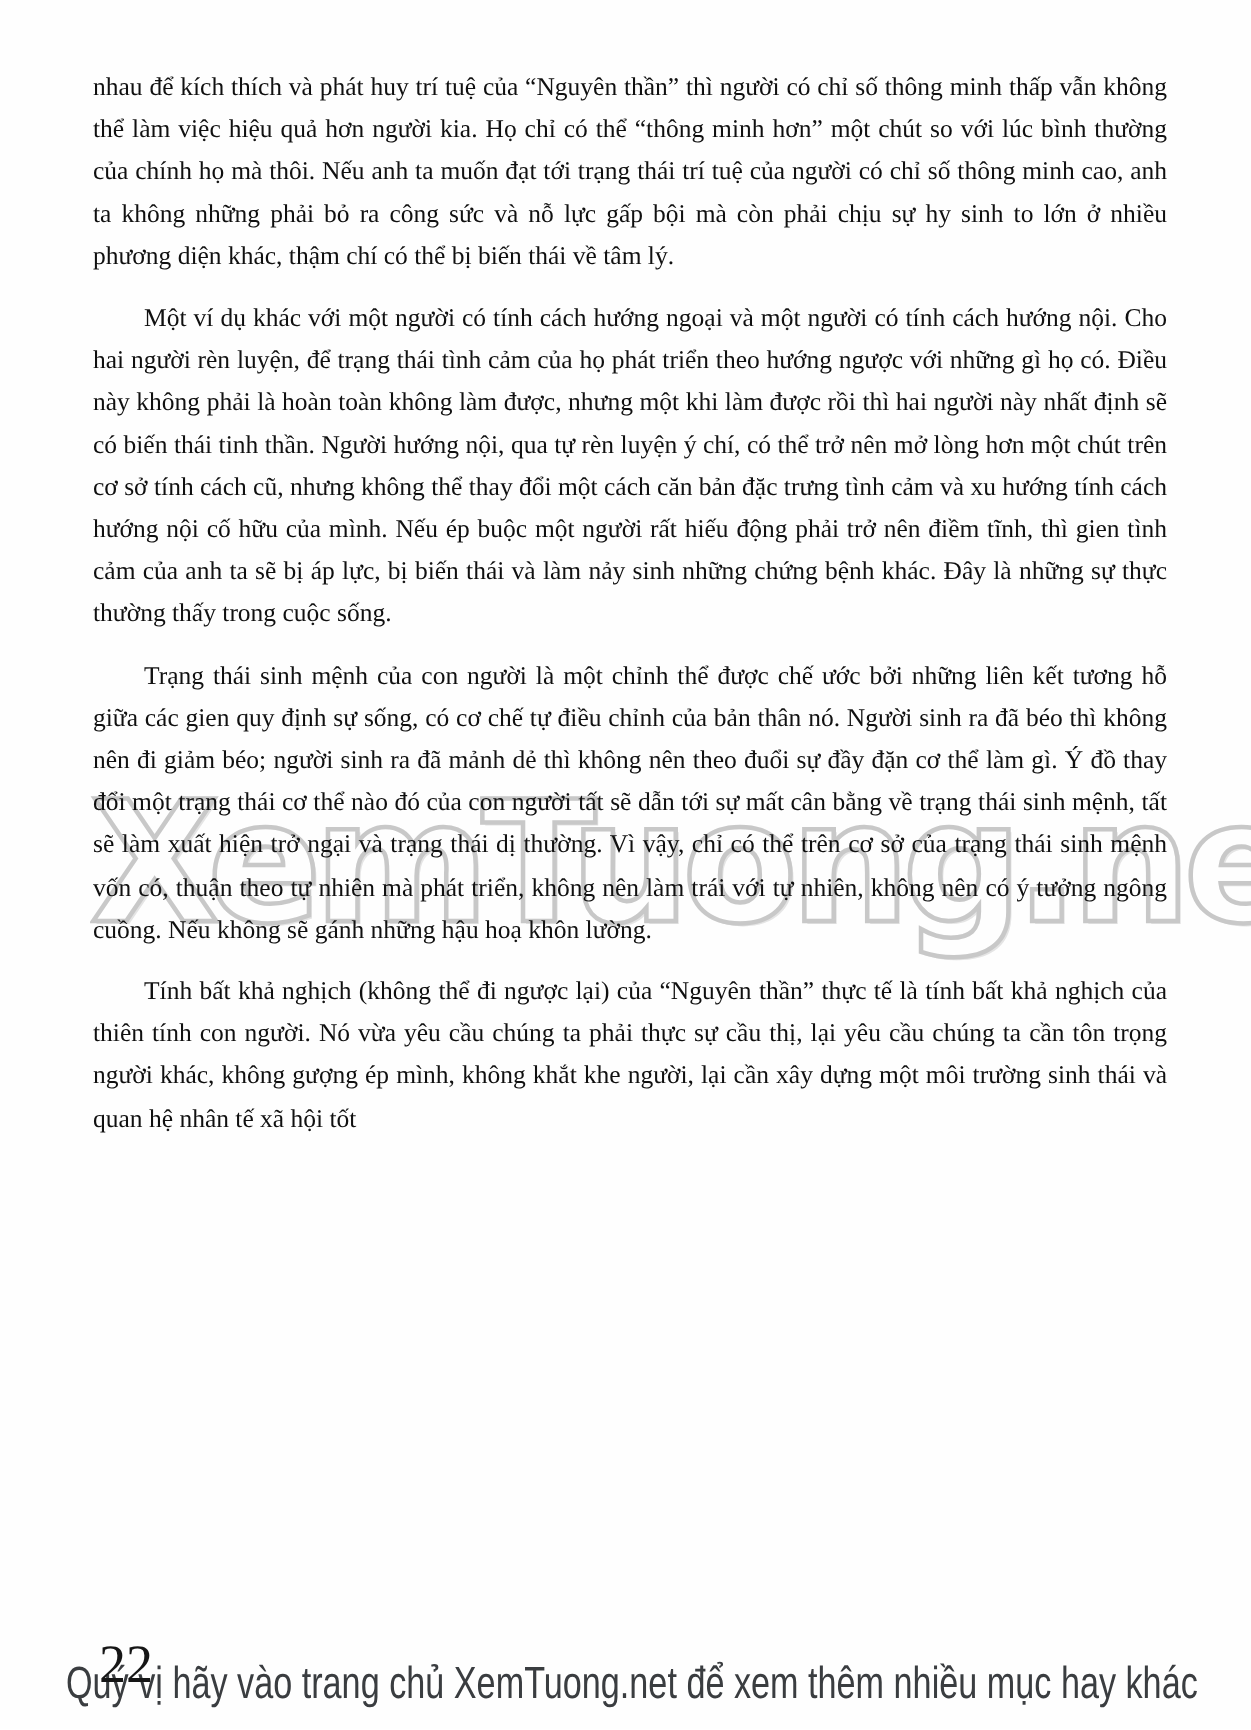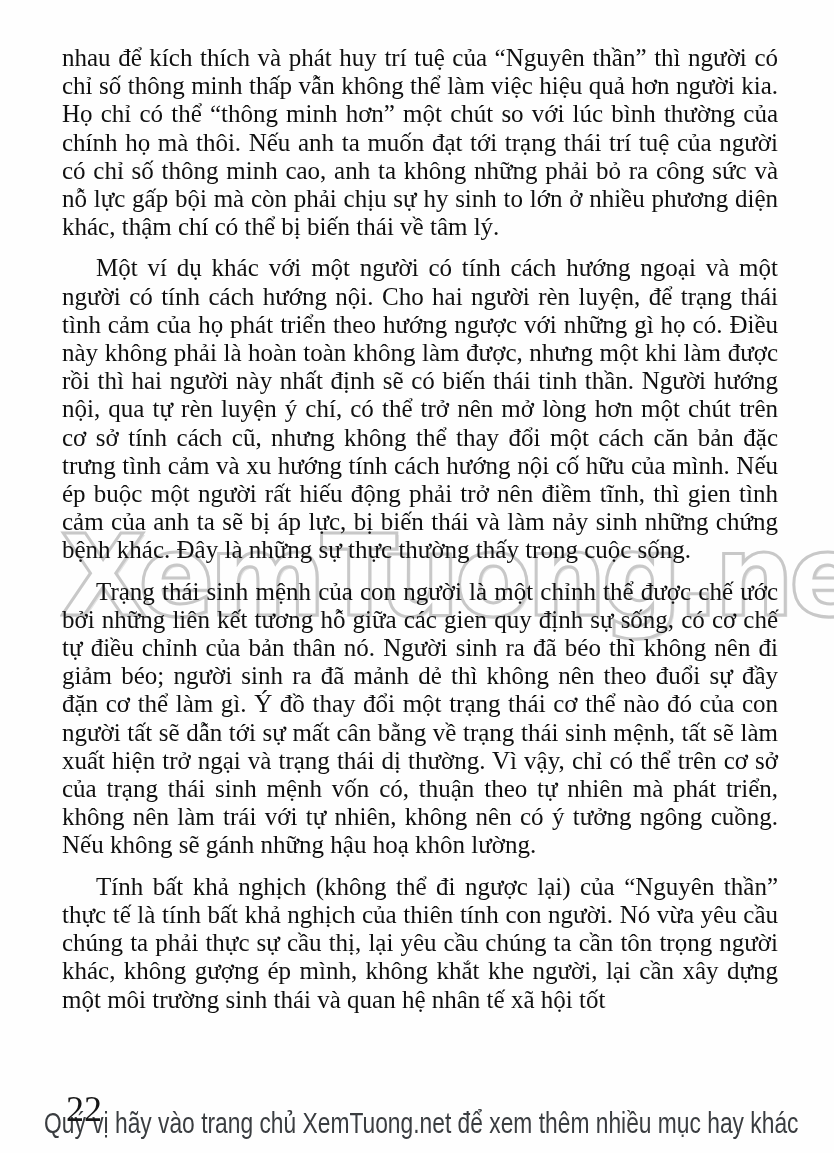--- a/index.html
+++ b/index.html
@@ -36,21 +36,21 @@
     pointer-events: none;
   }
   
   .text-block {
     position: absolute;
     left: 62px;
     top: 44px;
     width: 716px;
     z-index: 2;
     color: #101010;
-    font-size: 25px;
+    font-size: 17px;
     font-weight: 500;
     line-height: 28.2px;
     text-align: justify;
   }
   .text-block p {
     margin: 0;
   }
   .text-block p.indent {
     margin-top: 13px;
     text-indent: 34px;

